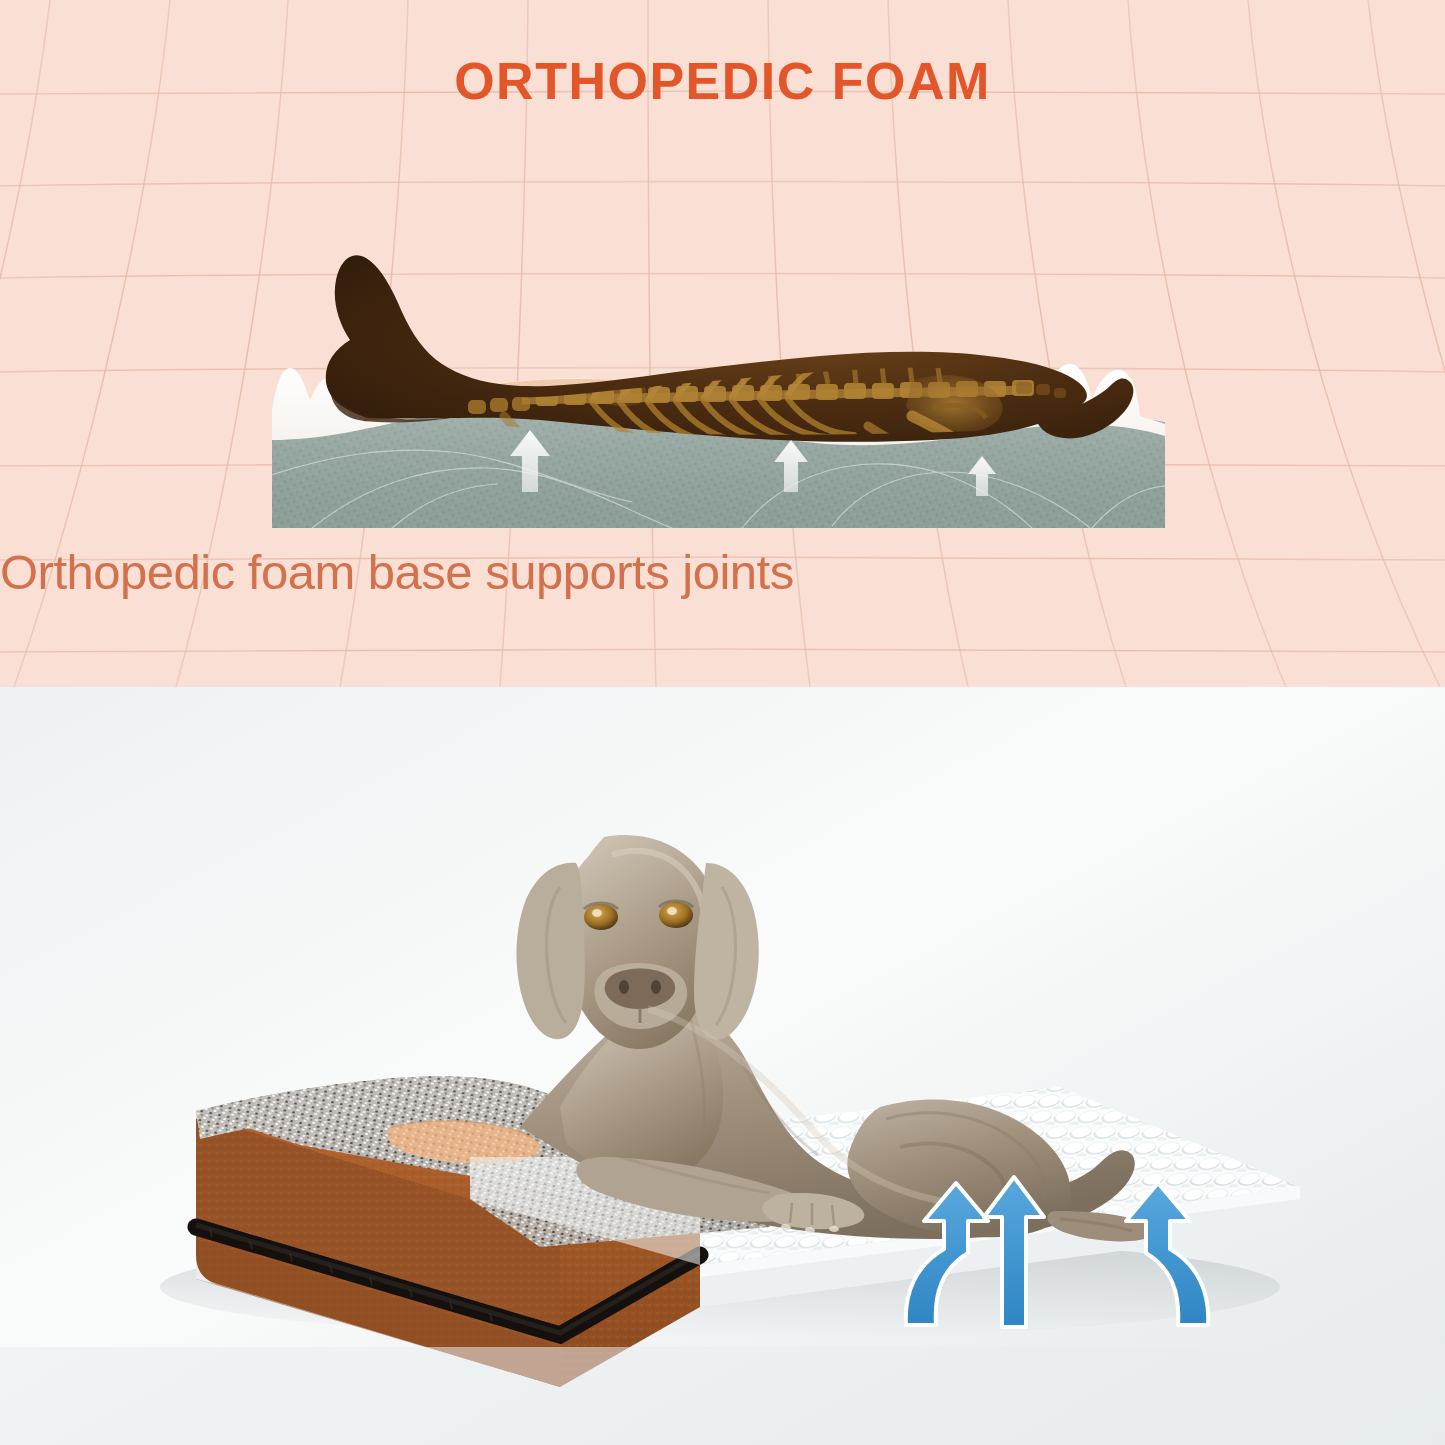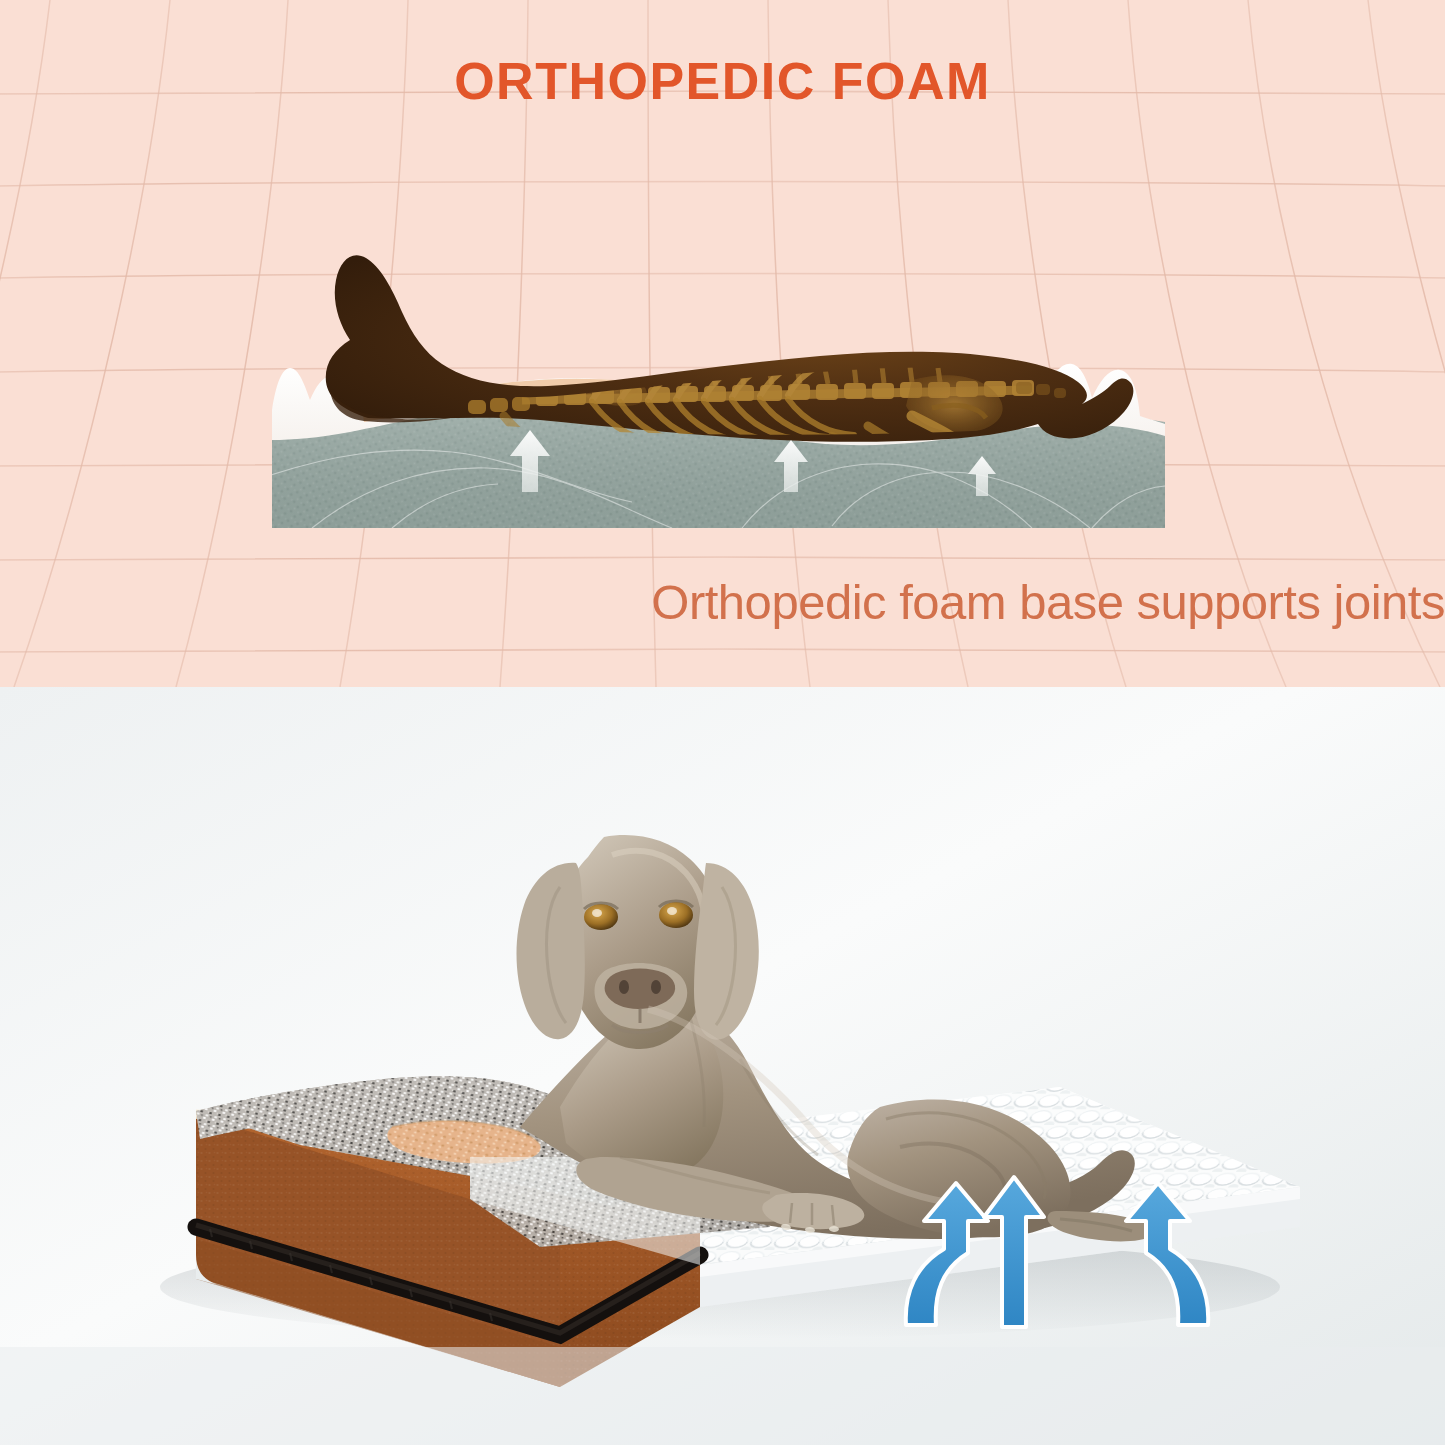--- a/index.html
+++ b/index.html
@@ -28,27 +28,26 @@
     line-height:1;
   }
 
   .foam-illo{
     position:absolute;left:272px;top:240px;width:893px;height:288px;
   }
   .foam-illo svg{display:block;width:893px;height:288px;}
 
   .top-caption{
     position:absolute;left:0;top:548px;width:1445px;
-    text-align:right;
+    text-align:left;
     font-size:49px;
     color:#d2714c;
     font-weight:300;
     letter-spacing:-0.5px;
     line-height:1;
-    margin-top:30px;
   }
 
   
   .panel-bottom{
     position:absolute;left:0;top:687px;width:1445px;height:758px;
     overflow:hidden;
     background:
       radial-gradient(ellipse 900px 600px at 62% 28%, #ffffff 0%, #f8fafb 46%, #e6eaec 100%),
       linear-gradient(180deg,#eef1f2 0%, #e3e8ea 55%, #eceff0 100%);
   }

